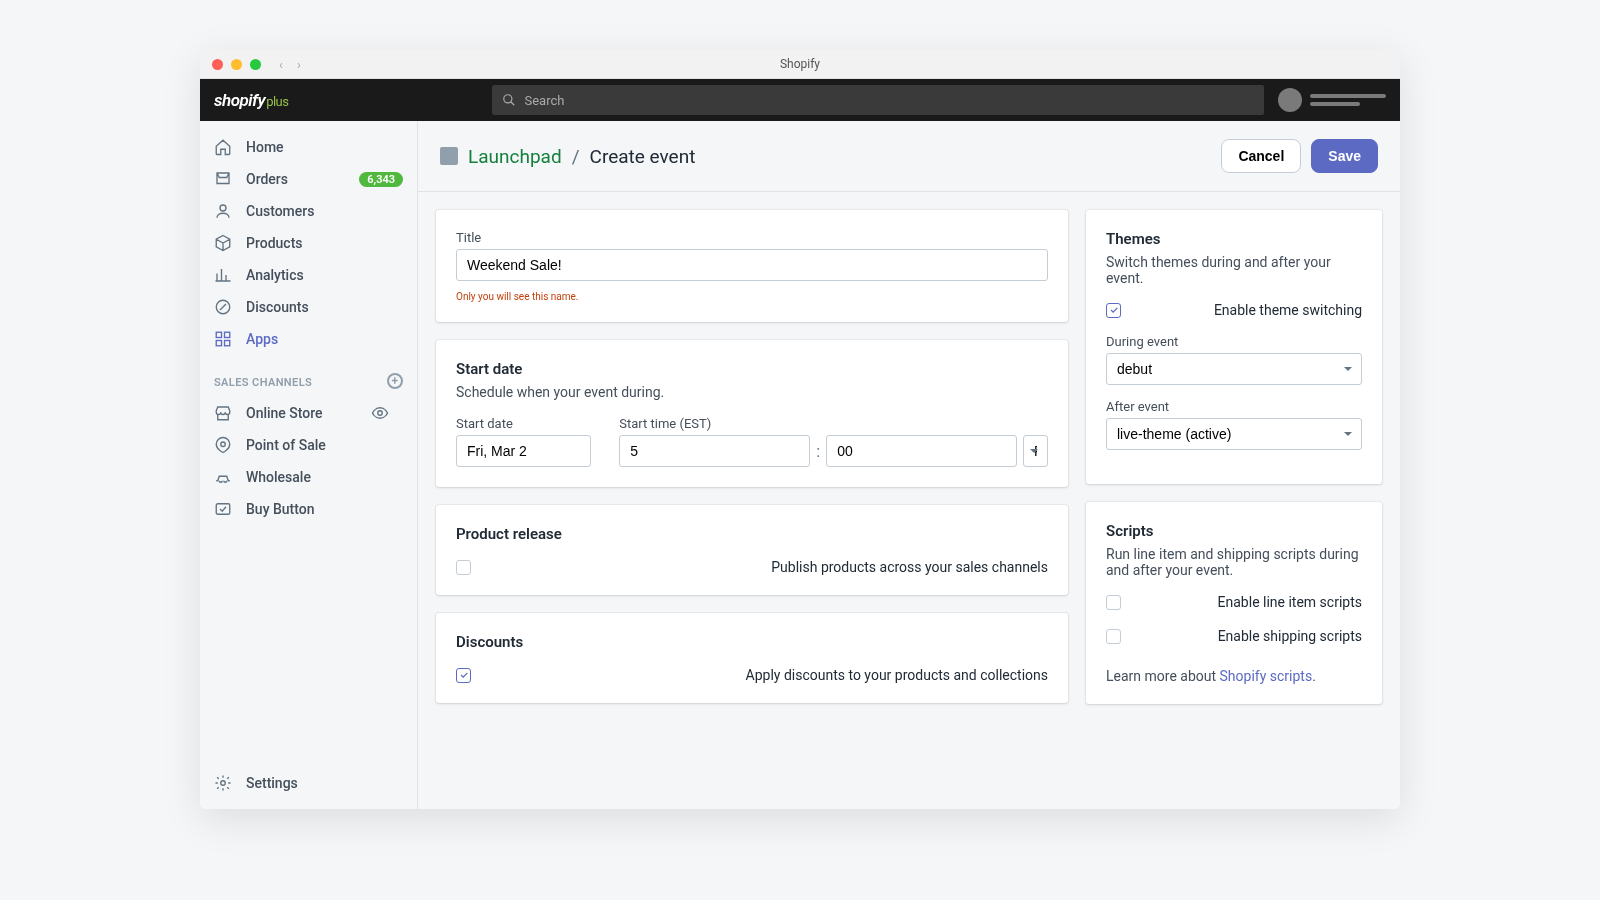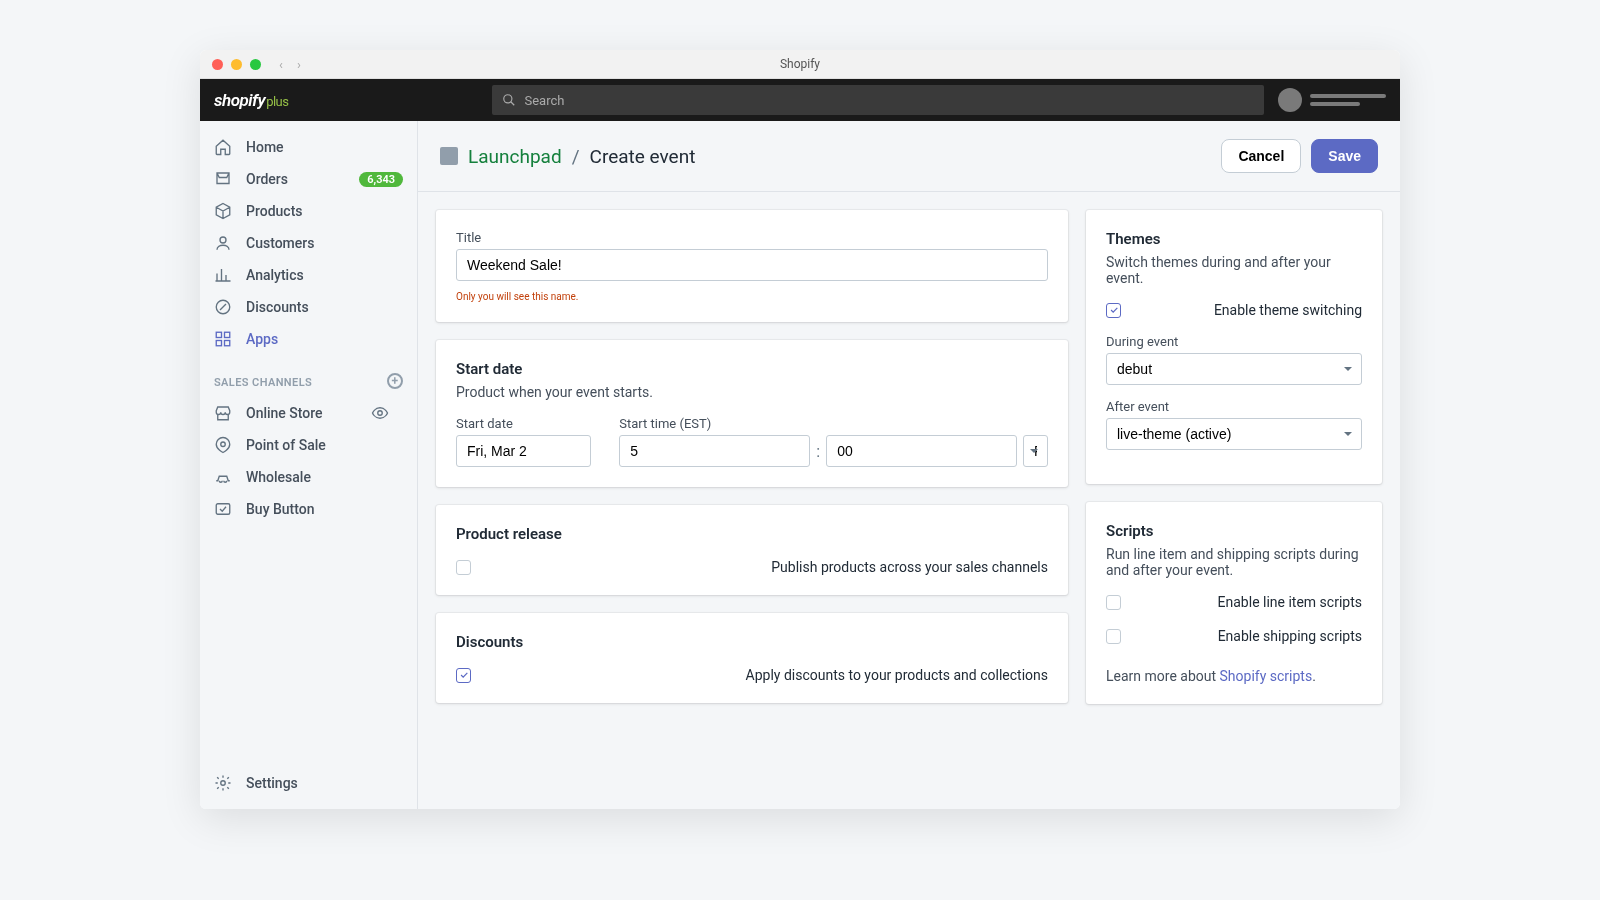--- a/index.html
+++ b/index.html
@@ -123,30 +123,30 @@
       </div>
       <div class="side-item">
         <svg class="icon-stroke" viewBox="0 0 24 24">
             <path d="M4 4h16v14H4z M4 4l3 6h10l3-6"></path>
           </svg>
         <span>Orders</span>
         <span class="badge">6,343</span>
       </div>
       <div class="side-item">
         <svg class="icon-stroke" viewBox="0 0 24 24">
-            <path d="M12 2l9 5v10l-9 5-9-5V7z M3 7l9 5 9-5 M12 22V12"></path>
-          </svg>
-        <span>Products</span>
-      </div>
-      <div class="side-item">
-        <svg class="icon-stroke" viewBox="0 0 24 24">
             <circle cx="12" cy="8" r="4"></circle>
             <path d="M4 21c0-4 4-6 8-6s8 2 8 6"></path>
           </svg>
         <span>Customers</span>
+      </div>
+      <div class="side-item">
+        <svg class="icon-stroke" viewBox="0 0 24 24">
+            <path d="M12 2l9 5v10l-9 5-9-5V7z M3 7l9 5 9-5 M12 22V12"></path>
+          </svg>
+        <span>Products</span>
       </div>
       <div class="side-item">
         <svg class="icon-stroke" viewBox="0 0 24 24">
             <path d="M4 20V10 M10 20V4 M16 20v-8 M22 20H2"></path>
           </svg>
         <span>Analytics</span>
       </div>
       <div class="side-item">
         <svg class="icon-stroke" viewBox="0 0 24 24">
             <circle cx="12" cy="12" r="9"></circle>
@@ -224,21 +224,21 @@
       <div class="content">
         <div class="left-col">
           <div class="card">
             <label class="field-label">Title</label>
             <input type="text" class="txt" value="Weekend Sale!" style="">
             <div class="helptext">Only you will see this name.</div>
           </div>
 
           <div class="card">
             <h2>Start date</h2>
-            <div class="sub">Product when your event starts.</div>
+            <div class="sub">Schedule when your event during.</div>
             <div class="timerow">
               <div class="timecol" style="width:154px">
                 <label class="field-label">Start date</label>
                 <input type="text" class="txt" value="Fri, Mar 2" style="">
               </div>
               <div class="timecol">
                 <label class="field-label">Start time (EST)</label>
                 <div class="timeinputs">
                   <input type="text" class="txt" value="5" style="">
                   <span class="colon">:</span>

